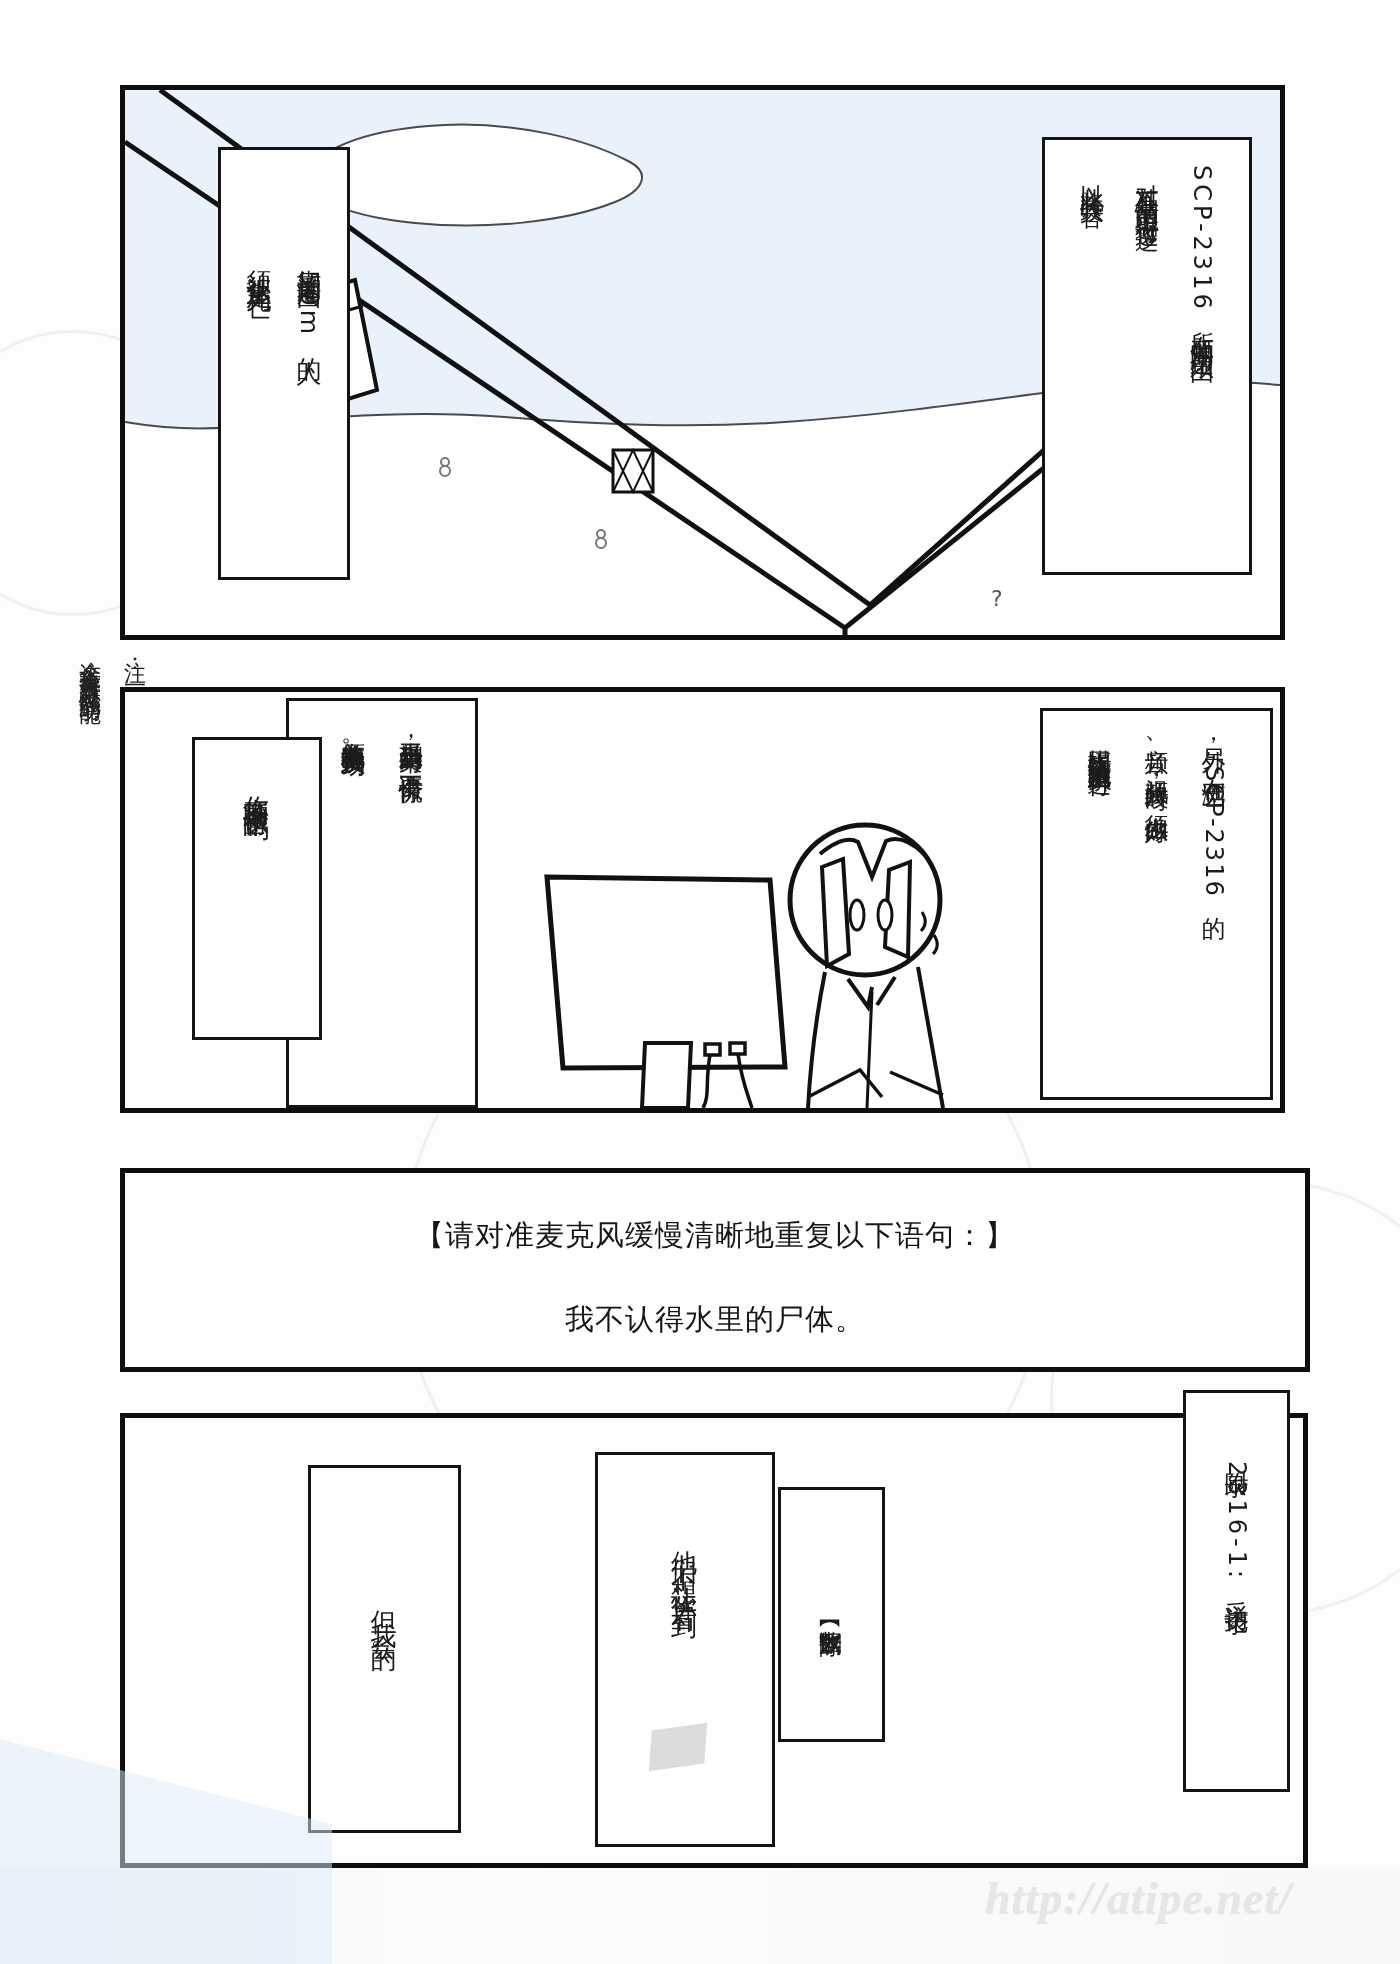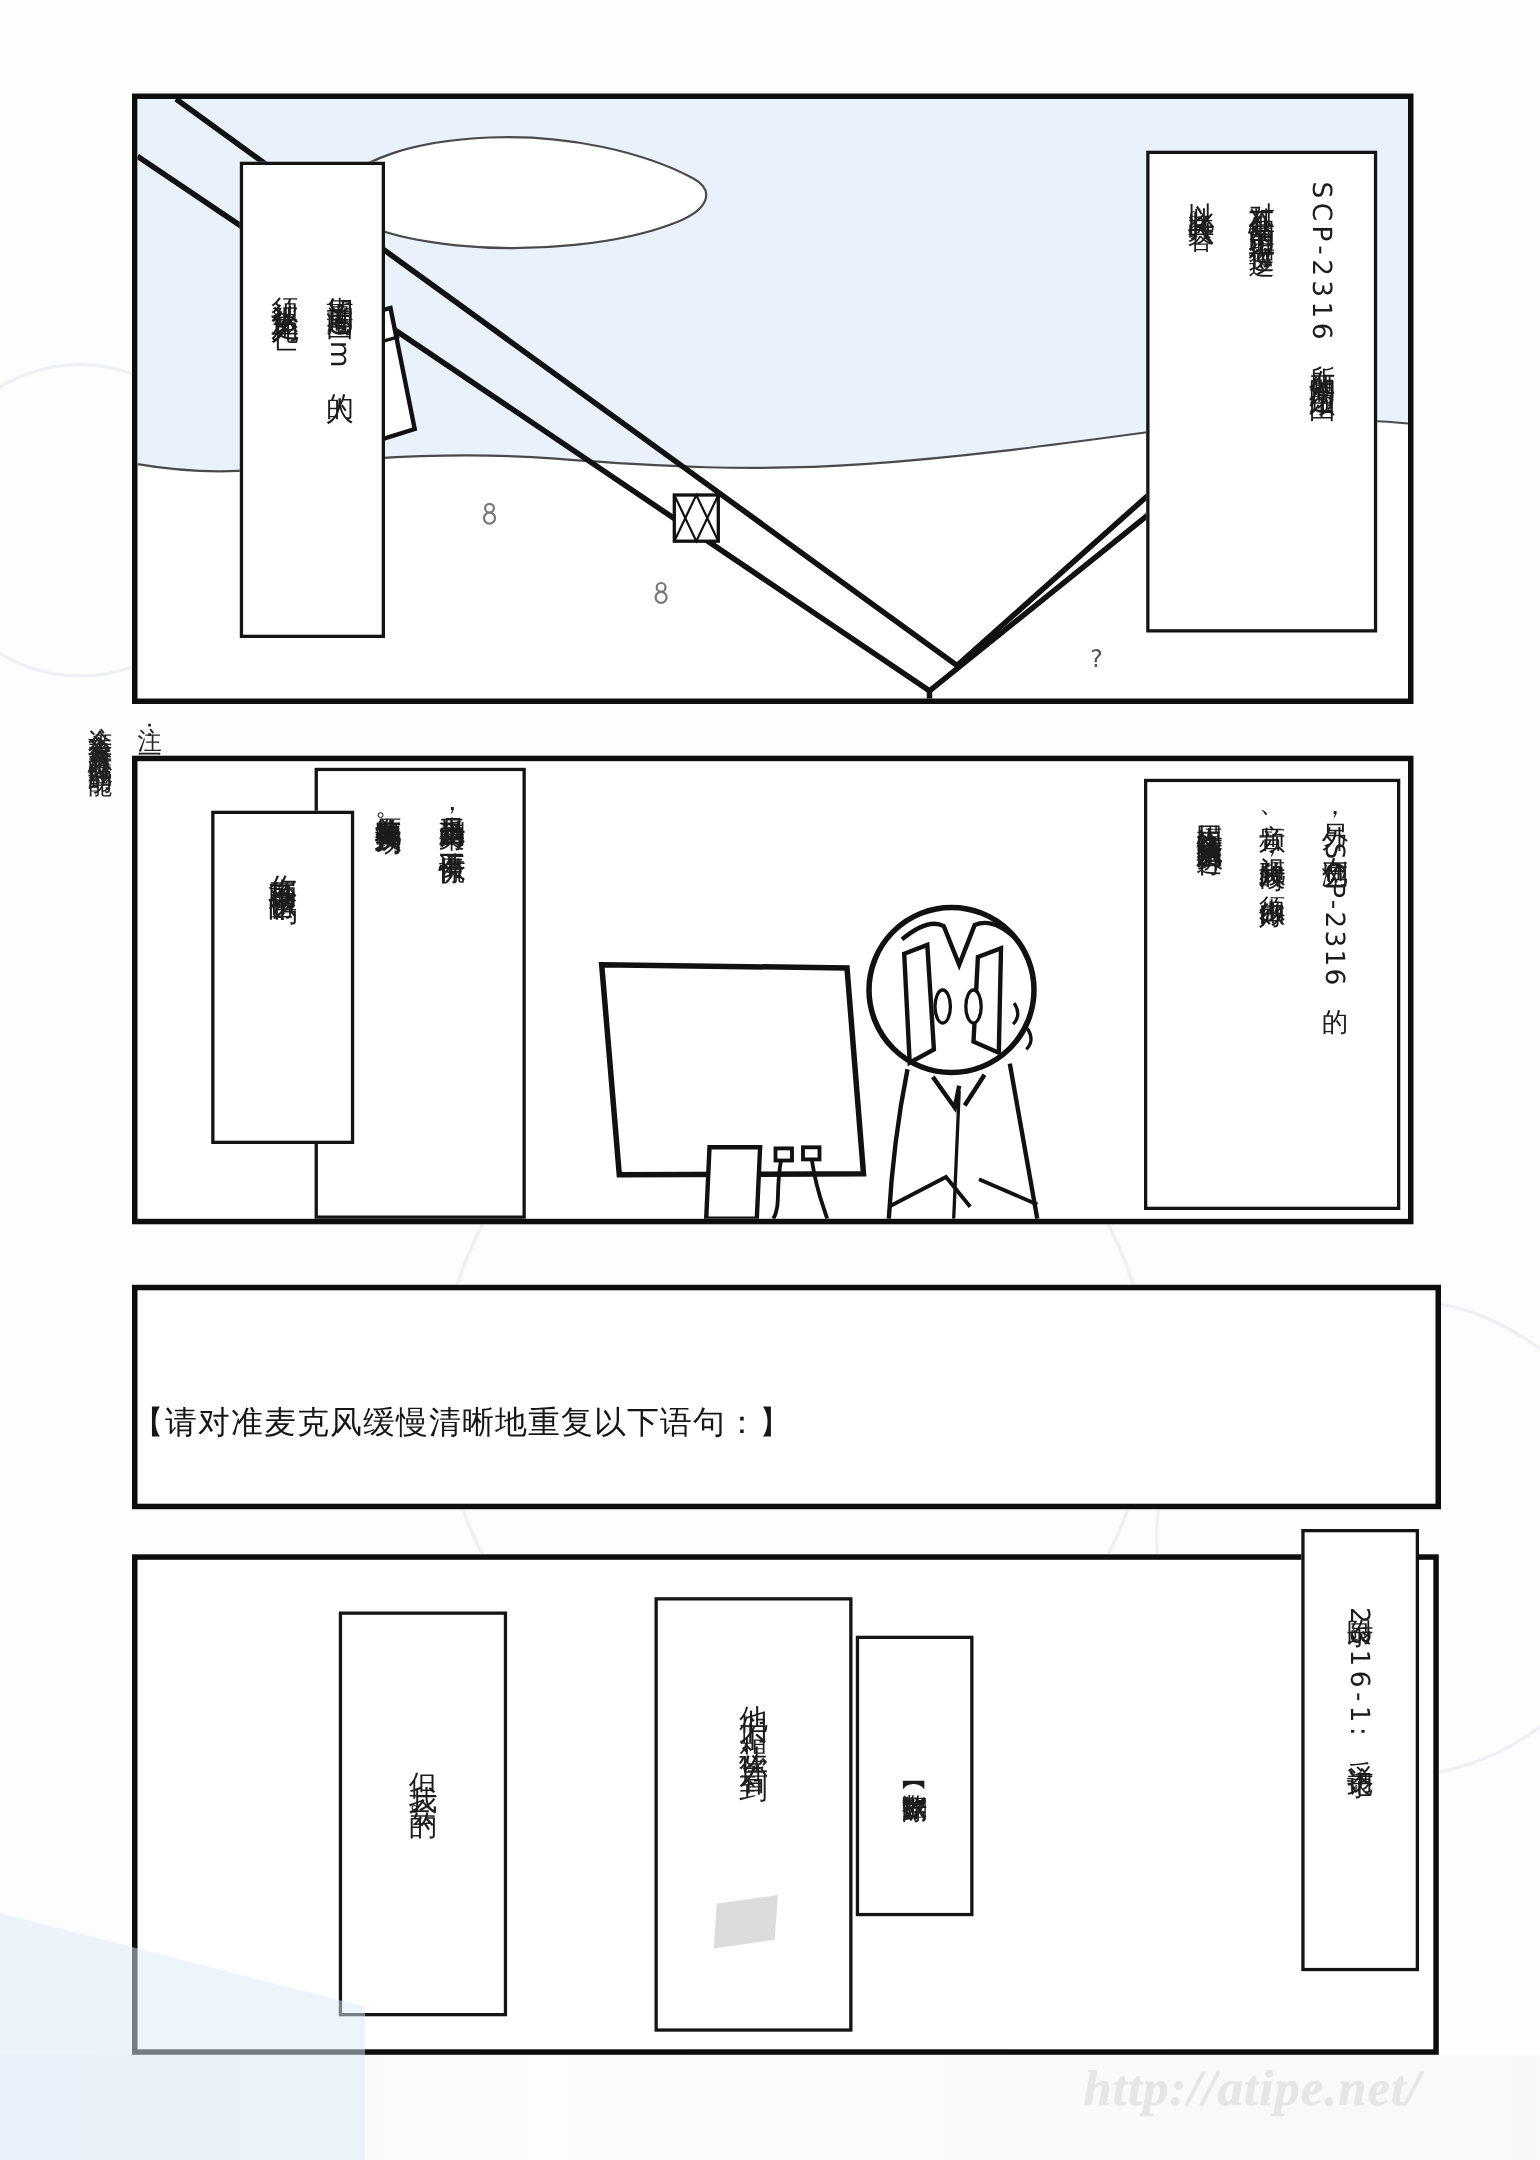--- a/index.html
+++ b/index.html
@@ -39,21 +39,21 @@
   .cap-butme{left:308px;top:1465px;width:153px;height:368px;padding-top:122px;}
   .cap-butme .vcol{font-size:26px;letter-spacing:12px;}
   .smudge{position:absolute;left:52px;top:272px;width:56px;height:40px;background:#bfbfbf;
     opacity:.55;transform:rotate(-8deg) skewX(-12deg);z-index:0;}
   
   .margin-note{position:absolute;left:56px;top:643px;width:94px;height:620px;
     display:flex;flex-direction:row-reverse;gap:15px;z-index:1;}
   .margin-note .vcol{font-size:22px;letter-spacing:3px;color:#222;}
   
   .p3-inner{position:absolute;left:120px;top:1168px;width:1190px;height:204px;
-    display:flex;flex-direction:row;align-items:center;box-sizing:border-box;
+    display:flex;flex-direction:column;align-items:center;box-sizing:border-box;
     padding-top:48px;gap:44px;z-index:3;}
   .p3-line{font-size:29px;letter-spacing:1px;color:#161616;}
   
   .watermark{position:absolute;left:985px;top:1872px;font-family:"Liberation Serif",serif;
     font-style:italic;font-weight:bold;font-size:46px;letter-spacing:1px;color:#e6e6e6;
     text-shadow:0 0 1px #dcdcdc;z-index:2;}
 </style>
 </head>
 <body>
 
@@ -149,20 +149,21 @@
     <div class="vcol">当员工受到污染时，请不要惊慌，</div>
     <div class="vcol">并在原地等待医护人员到场。</div>
   </div>
   <div class="cap cap-p2s">
     <div class="vcol">你真的不认得了吗？</div>
   </div>
 
   <div class="panel" style="left:120px;top:1168px;width:1190px;height:204px;"></div>
   <div class="p3-inner">
     <div class="p3-line">【请对准麦克风缓慢清晰地重复以下语句：】</div>
+    <div class="p3-line">我不认得水里的尸体。</div>
   </div>
 
   <div class="panel" style="left:120px;top:1413px;width:1188px;height:455px;"></div>
   <div class="cap cap-tab">
     <div class="vcol">附录2316-1:采访记录</div>
   </div>
   <div class="cap cap-redacted">
     <div class="vcol">【数据删除】</div>
   </div>
   <div class="cap cap-they">

